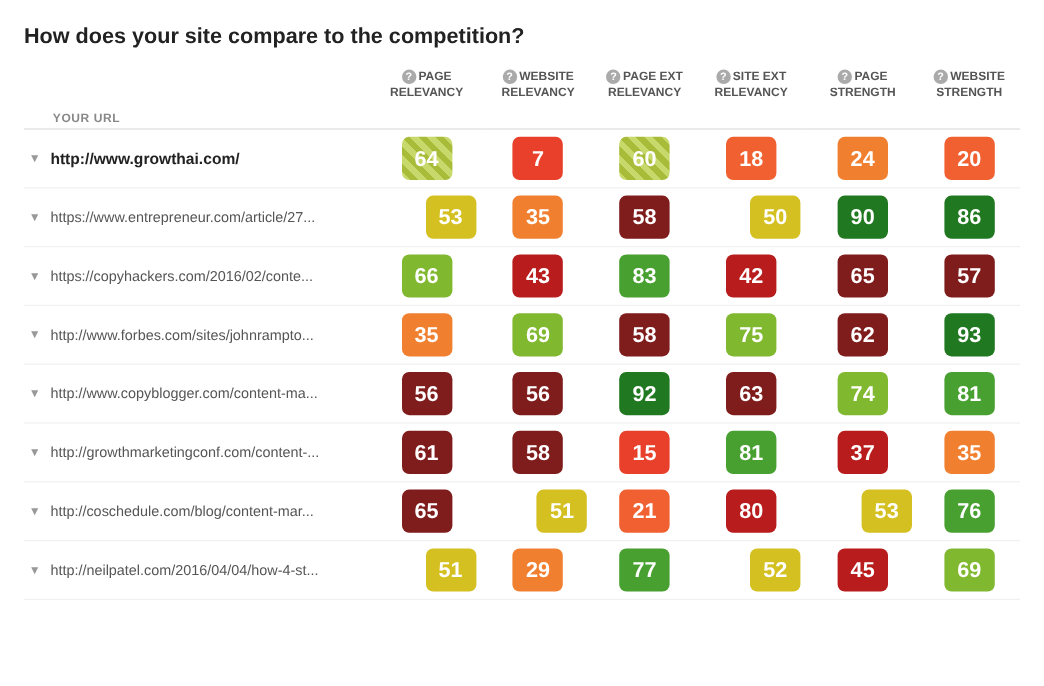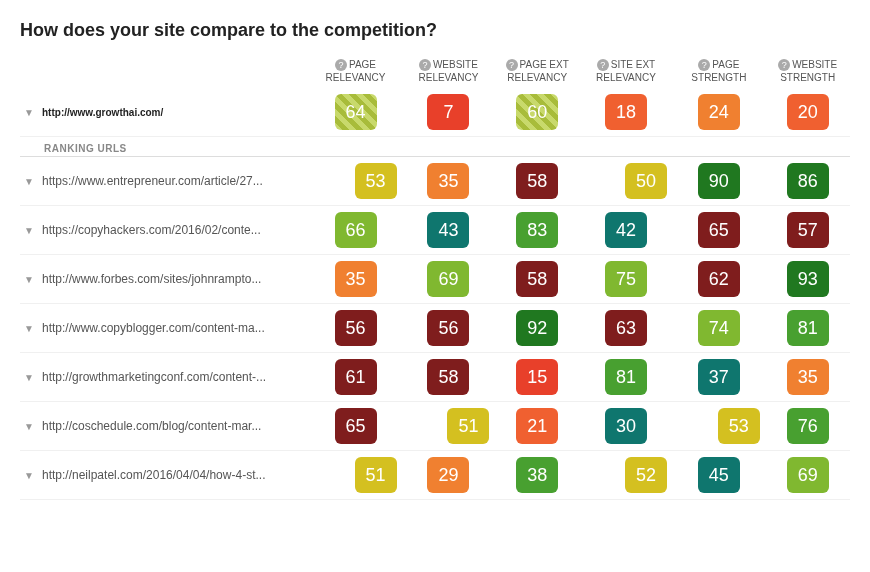--- a/index.html
+++ b/index.html
@@ -20,21 +20,21 @@
     .table-wrapper {
       width: 100%;
     }
     table {
       width: 100%;
       border-collapse: collapse;
     }
     thead th {
       text-align: center;
       font-size: 10px;
-      font-weight: normal;
+      font-weight: bold;
       color: #555;
       padding: 4px 6px;
       vertical-align: bottom;
       line-height: 1.3;
     }
     thead th .help-icon {
       display: inline-block;
       width: 12px;
       height: 12px;
       background: #aaa;
@@ -71,54 +71,54 @@
       color: #999;
       font-size: 10px;
       cursor: pointer;
       width: 12px;
     }
     .url-text {
       font-size: 12px;
       color: #555;
     }
     .url-bold {
-      font-size: 10px;
+      font-size: 13px;
       font-weight: bold;
       color: #222;
     }
     .score-cell {
       text-align: center;
       padding: 6px 4px;
     }
     .score-badge {
       display: inline-flex;
       align-items: center;
       justify-content: center;
       border-radius: 6px;
       width: 42px;
       height: 36px;
       font-size: 18px;
-      font-weight: normal;
+      font-weight: bold;
       color: #fff;
     }
     
     .badge-striped {
       background: repeating-linear-gradient(
         45deg,
         #c8d96b,
         #c8d96b 5px,
         #a8bc3a 5px,
         #a8bc3a 10px
       );
     }
     
     .c-red { background-color: #e8402a; }
     .c-orange-red { background-color: #f06030; }
     .c-orange { background-color: #f08030; }
-    .c-yellow-orange { background-color: #0f766e; }
+    .c-yellow-orange { background-color: #b91c1c; }
     .c-yellow { background-color: #d4c020; margin-left: 40px; }
     .c-yellow-green { background-color: #7f1d1d; }
     .c-light-green { background-color: #80b830; }
     .c-green { background-color: #48a030; }
     .c-dark-green { background-color: #207820; text-align: right; }
 
     .col-header {
       width: 82px;
     }
   </style>
@@ -146,38 +146,38 @@
         </th>
         <th class="col-header">
           <span class="help-icon">?</span>PAGE<br>STRENGTH
         </th>
         <th class="col-header">
           <span class="help-icon">?</span>WEBSITE<br>STRENGTH
         </th>
       </tr>
     </thead>
     <tbody id="table-body">
+    <tr>
+          <td colspan="7" class="section-cell">YOUR URL</td>
+        </tr>
         <tr>
           <td>
             <div class="url-cell">
               <span class="chevron">▼</span>
               <span class="url-bold">http://www.growthai.com/</span>
             </div>
           </td>
           <td class="score-cell"><div class="score-badge badge-striped">64</div></td>
           <td class="score-cell"><div class="score-badge c-red">7</div></td>
           <td class="score-cell"><div class="score-badge badge-striped">60</div></td>
           <td class="score-cell"><div class="score-badge c-orange-red">18</div></td>
           <td class="score-cell"><div class="score-badge c-orange">24</div></td>
           <td class="score-cell"><div class="score-badge c-orange-red">20</div></td>
         </tr>
         <tr>
-          <td colspan="7" class="section-cell">RANKING URLS</td>
-        </tr>
-        <tr>
           <td>
             <div class="url-cell">
               <span class="chevron">▼</span>
               <span class="url-text">https://www.entrepreneur.com/article/27...</span>
             </div>
           </td>
           <td class="score-cell"><div class="score-badge c-yellow">53</div></td>
           <td class="score-cell"><div class="score-badge c-orange">35</div></td>
           <td class="score-cell"><div class="score-badge c-yellow-green">58</div></td>
           <td class="score-cell"><div class="score-badge c-yellow">50</div></td>
@@ -243,33 +243,33 @@
         <tr>
           <td>
             <div class="url-cell">
               <span class="chevron">▼</span>
               <span class="url-text">http://coschedule.com/blog/content-mar...</span>
             </div>
           </td>
           <td class="score-cell"><div class="score-badge c-yellow-green">65</div></td>
           <td class="score-cell"><div class="score-badge c-yellow">51</div></td>
           <td class="score-cell"><div class="score-badge c-orange-red">21</div></td>
-          <td class="score-cell"><div class="score-badge c-yellow-orange">30</div></td>
+          <td class="score-cell"><div class="score-badge c-yellow-orange">80</div></td>
           <td class="score-cell"><div class="score-badge c-yellow">53</div></td>
           <td class="score-cell"><div class="score-badge c-green">76</div></td>
         </tr>
         <tr>
           <td>
             <div class="url-cell">
               <span class="chevron">▼</span>
               <span class="url-text">http://neilpatel.com/2016/04/04/how-4-st...</span>
             </div>
           </td>
           <td class="score-cell"><div class="score-badge c-yellow">51</div></td>
           <td class="score-cell"><div class="score-badge c-orange">29</div></td>
-          <td class="score-cell"><div class="score-badge c-green">38</div></td>
+          <td class="score-cell"><div class="score-badge c-green">77</div></td>
           <td class="score-cell"><div class="score-badge c-yellow">52</div></td>
           <td class="score-cell"><div class="score-badge c-yellow-orange">45</div></td>
           <td class="score-cell"><div class="score-badge c-light-green">69</div></td>
         </tr>
       </tbody>
   </table>
 </div>
 
 </body></html>

